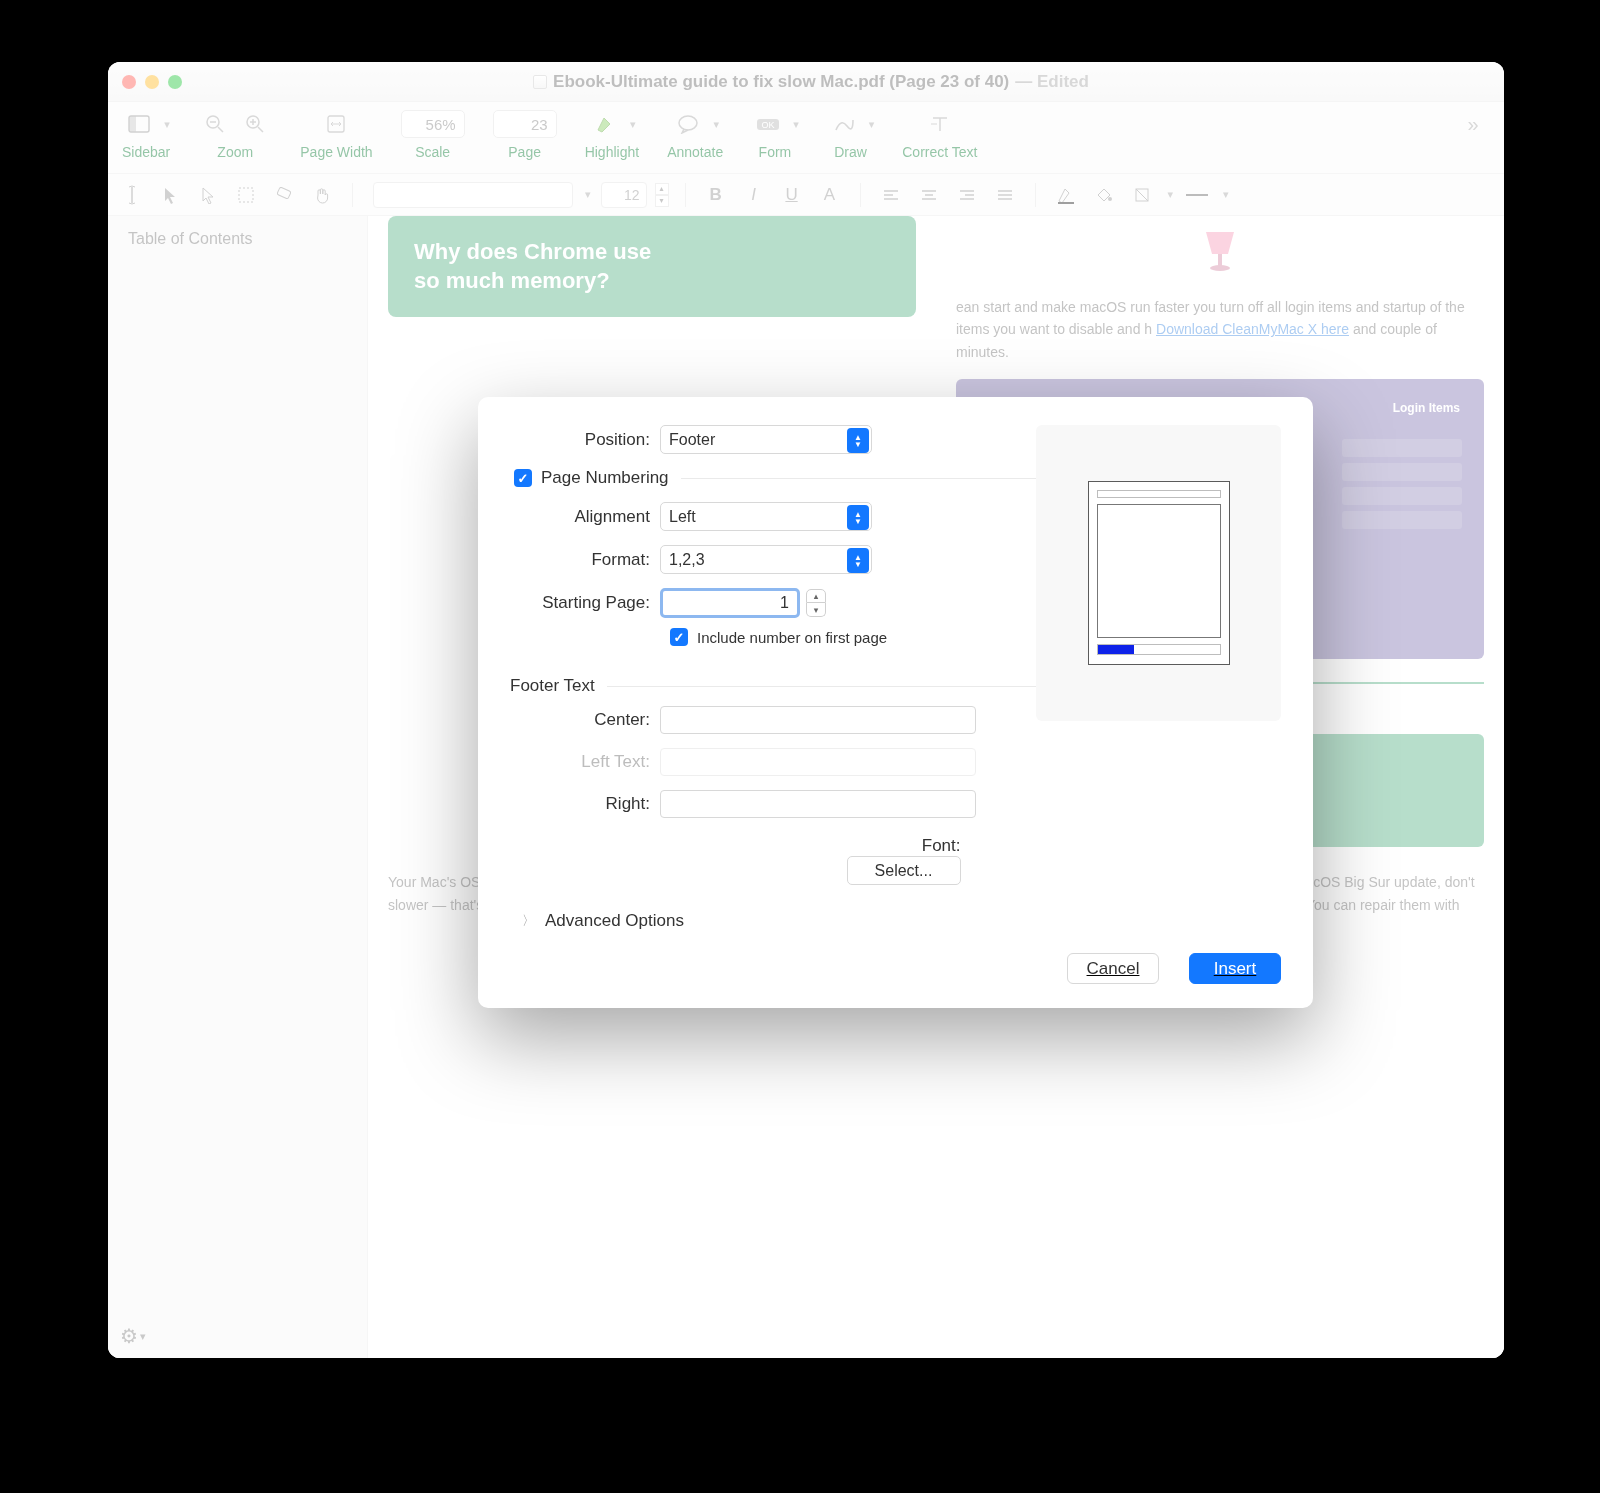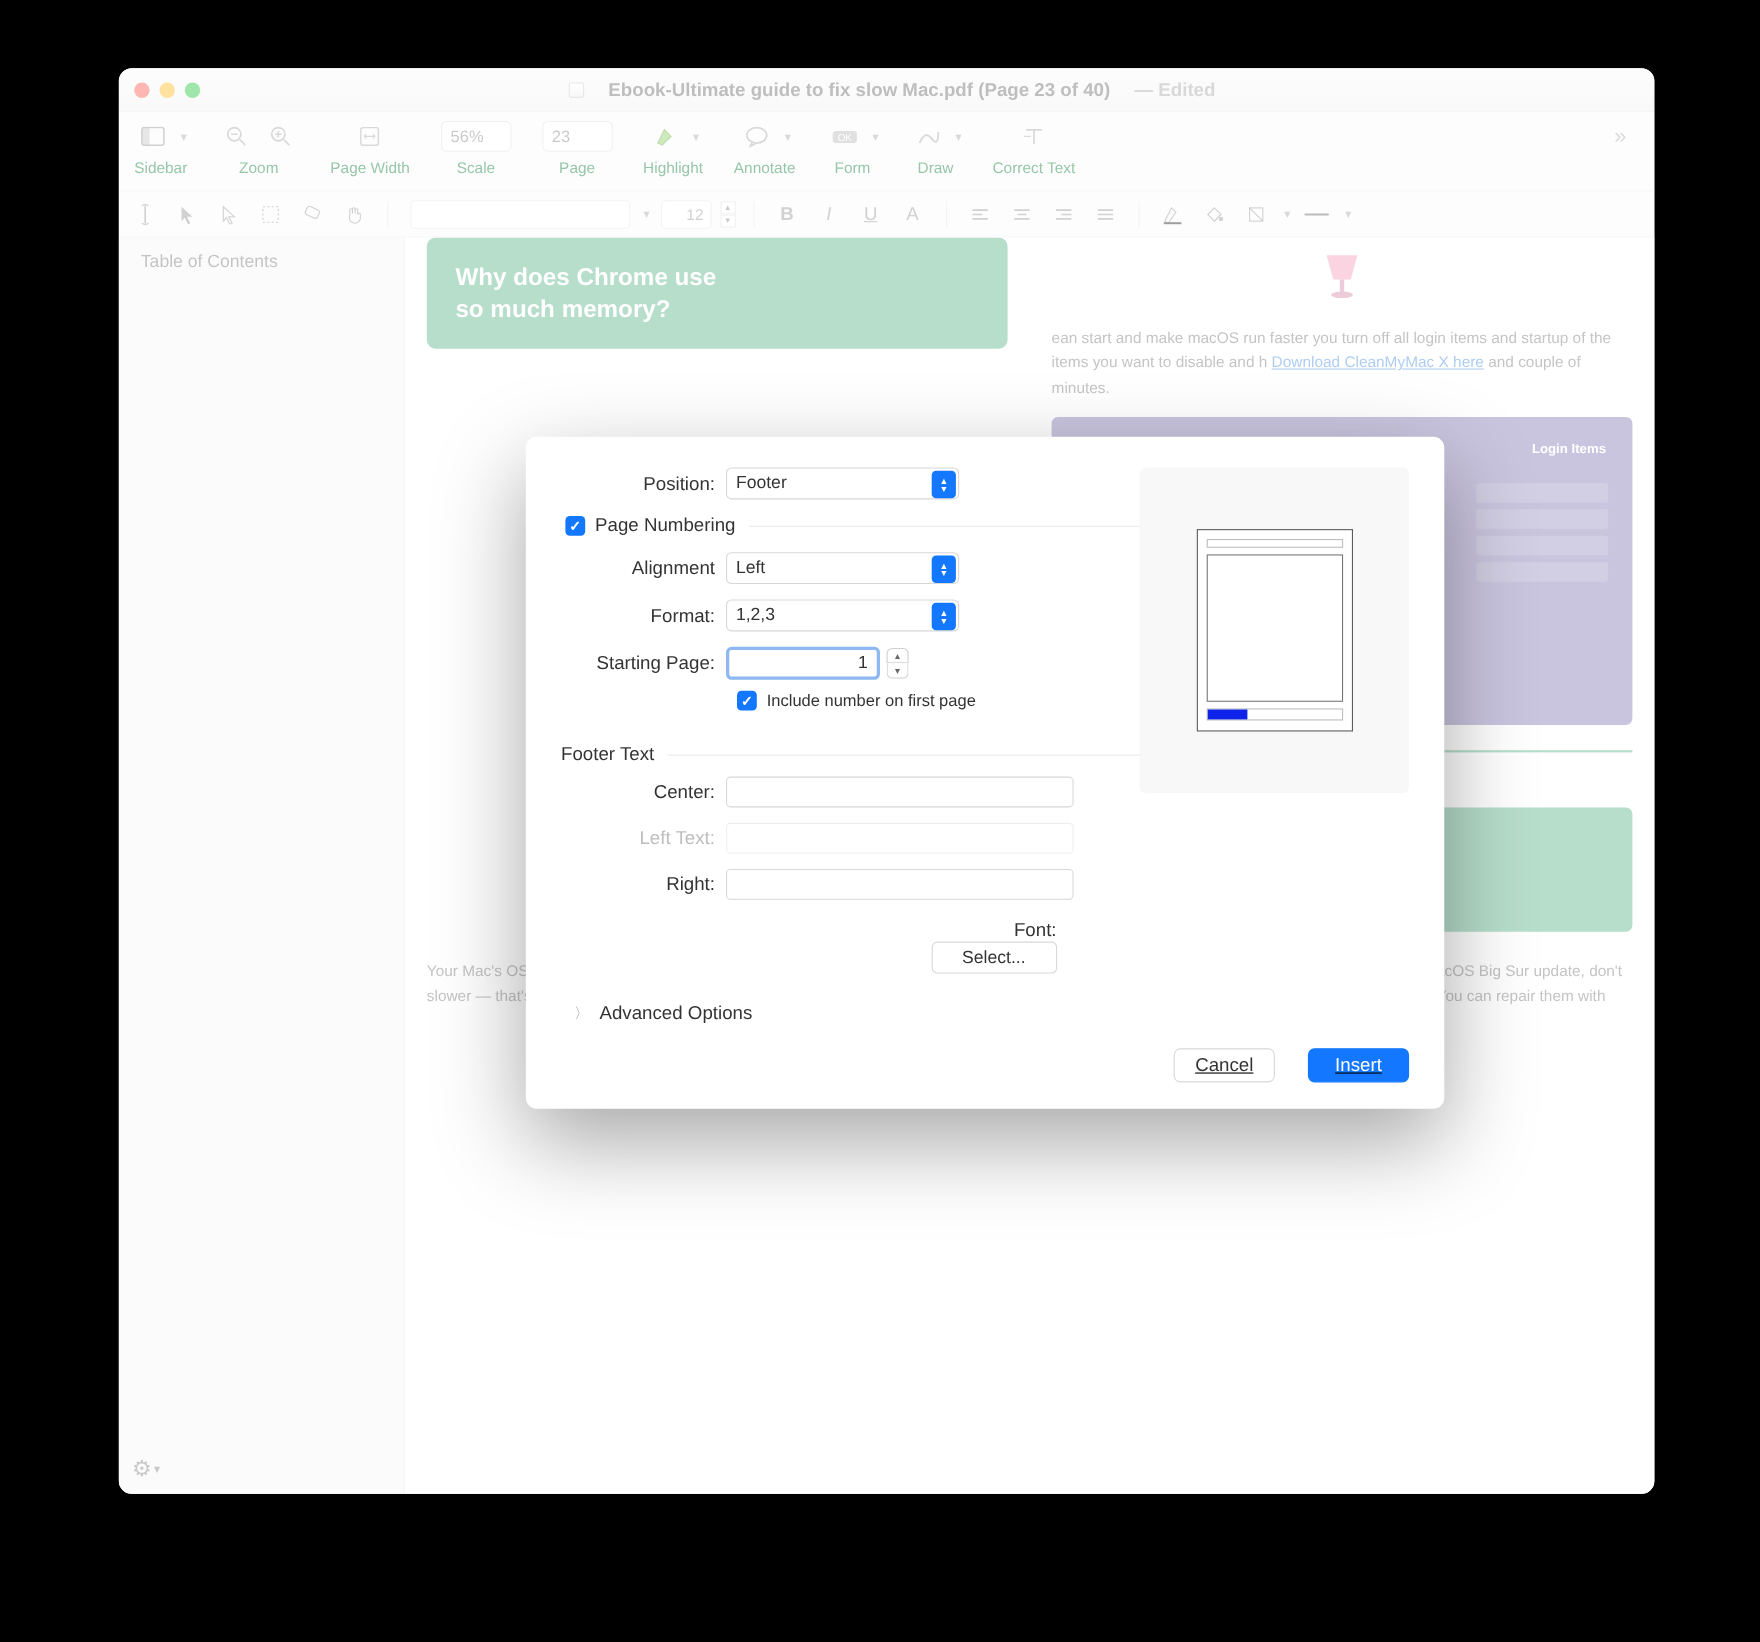--- a/index.html
+++ b/index.html
@@ -3,30 +3,30 @@
 <meta charset="utf-8">
 <style>
   * { box-sizing: border-box; margin: 0; padding: 0; font-family: -apple-system, BlinkMacSystemFont, "Helvetica Neue", Arial, sans-serif; }
   body { background: #000; width: 1600px; height: 1493px; overflow: hidden; position: relative; }
   .window { position: absolute; left: 108px; top: 62px; width: 1396px; height: 1296px; background: #fafafa; border-radius: 12px; box-shadow: 0 20px 80px rgba(0,0,0,.6); overflow: hidden; }
   .overlay { position: absolute; inset: 0; background: rgba(255,255,255,.55); pointer-events: none; z-index: 5; }
   .titlebar { height: 40px; display: flex; align-items: center; padding: 0 14px; background: linear-gradient(#fafafa,#f1f1f1); border-bottom: 1px solid #e9e9e9; }
   .traffic { display: flex; gap: 9px; }
   .dot { width: 14px; height: 14px; border-radius: 50%; }
   .dot.r { background: #ff5f57; } .dot.y { background: #febc2e; } .dot.g { background: #28c840; }
-  .title { flex: 1; text-align: center; font-size: 17px; color: #6f6f6f; font-weight: 600; white-space: nowrap; overflow: hidden; display:flex; justify-content:center; align-items:center; gap:22px;}
+  .title { flex: 1; text-align: center; font-size: 17px; color: #6f6f6f; font-weight: 600; white-space: nowrap; overflow: hidden; display:flex; justify-content:center; align-items:center; gap:6px;}
   .title .doc { color:#6f6f6f; font-weight:700;}
   .title .edited { color:#a8a8a8; font-weight:600; }
   .title .ficon { width:14px;height:14px;background:linear-gradient(#fff,#eee);border:1px solid #ccc;border-radius:2px;display:inline-block;}
   .toolbar1 { display:flex; align-items:flex-start; padding: 6px 14px 0; background:#fafafa; border-bottom:1px solid #eaeaea; height:72px; position:relative;}
   .tgroup { display:flex; flex-direction:column; align-items:center; margin-right:28px; }
   .tgroup.last { margin-left:auto; margin-right:0;}
   .tbtns { display:flex; gap:6px; align-items:center; height:32px;}
   .tbtn { width:34px; height:28px; display:flex; align-items:center; justify-content:center; color:#8a8a8a; border-radius:5px;}
-  .tbox { min-width:64px; height:28px; background:#fff; border:1px solid #e0e0e0; border-radius:5px; display:flex; align-items:center; justify-content:flex-start; font-size:15px; color:#8a8a8a; padding:0 8px;}
+  .tbox { min-width:64px; height:28px; background:#fff; border:1px solid #e0e0e0; border-radius:5px; display:flex; align-items:center; justify-content:flex-end; font-size:15px; color:#8a8a8a; padding:0 8px;}
   .tlabel { font-size:14px; color:#15803d; margin-top:4px; }
   .chev { font-size:11px; color:#aaa; margin-left:2px;}
   .toolbar2 { display:flex; align-items:center; padding: 6px 10px; background:#fafafa; border-bottom:1px solid #eaeaea; height:42px; gap:10px;}
   .t2btn { width:28px; height:28px; display:flex; align-items:center; justify-content:center; color:#9a9a9a;}
   .fontbox { flex:0 0 200px; height:26px; background:#fff; border:1px solid #e2e2e2; border-radius:4px; margin-left:4px;}
   .sizebox { width:46px; height:26px; background:#fff; border:1px solid #e2e2e2; border-radius:4px; display:flex; align-items:center; justify-content:flex-end; padding-right:6px; font-size:14px; color:#9a9a9a;}
   .step { display:flex; flex-direction:column; margin-left:-2px;}
   .step div{width:14px;height:12px;border:1px solid #e0e0e0;background:#fff;font-size:8px;display:flex;align-items:center;justify-content:center;color:#888;}
   .sep { width:1px; height:24px; background:#e5e5e5; margin:0 6px;}
   .content { display:flex; height: calc(100% - 154px); background:#fff;}

